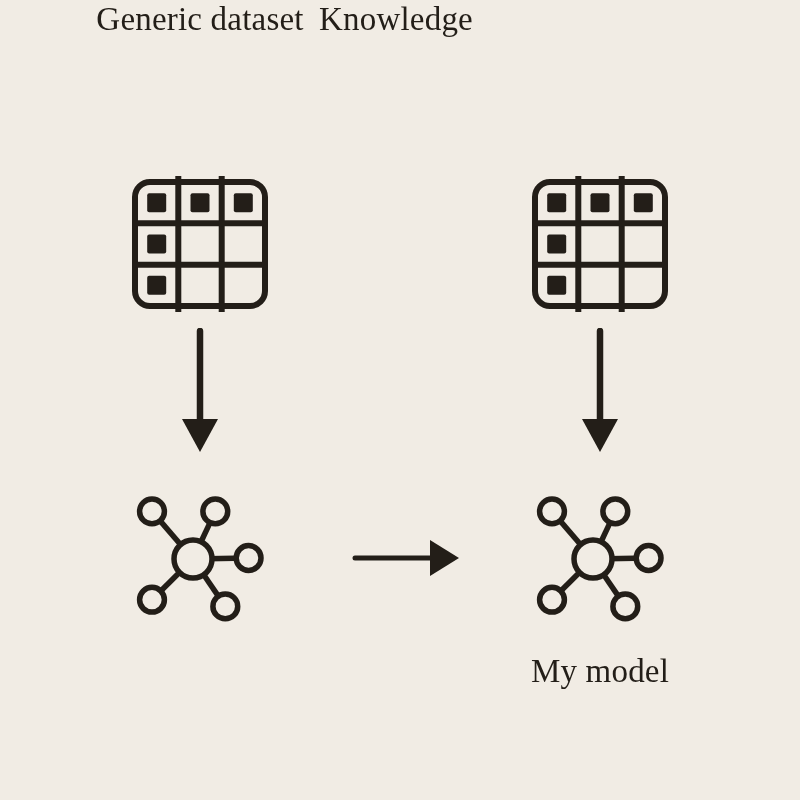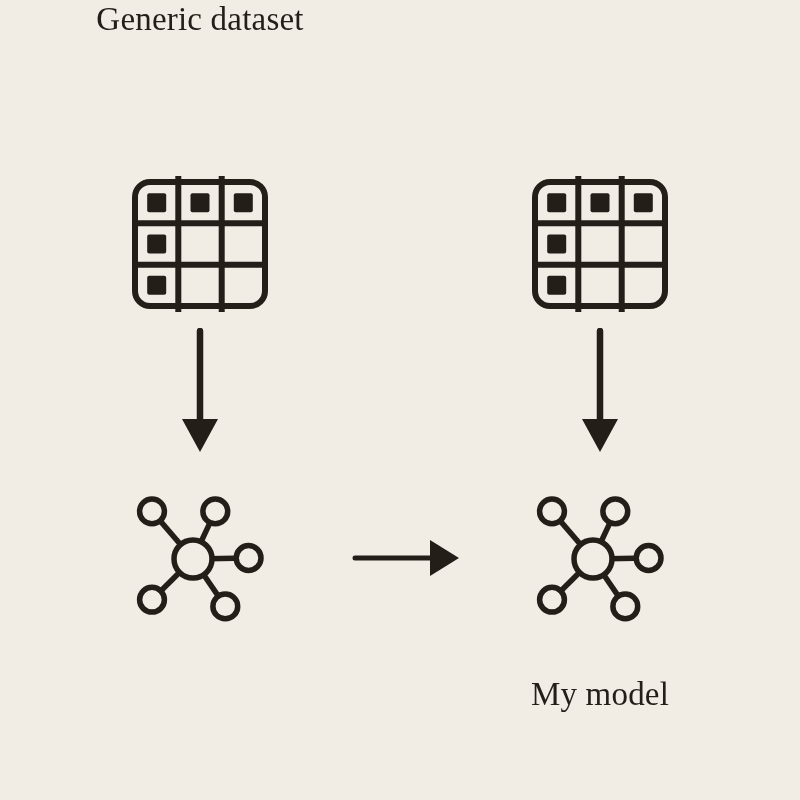--- a/index.html
+++ b/index.html
@@ -20,21 +20,21 @@
     font-size: 33px;
     line-height: 1.2;
     text-align: center;
     color: var(--ink, #231e18);
     letter-spacing: 0.2px;
   }
   .label.dataset-left  { left: 0;   top: 110; width: 400px; }
   .label.dataset-right { left: 400px; top: 110; width: 400px; }
   .label.knowledge     { left: 296px; top: 477; width: 200px; }
   .label.model-left    { left: 2px;  top: 650px; width: 400px; }
-  .label.model-right   { left: 400px; top: 675px; width: 400px; }
+  .label.model-right   { left: 400px; top: 652px; width: 400px; }
 
   .icon { position: absolute; display: block; }
   .grid-left      { left: 130px; top: 176px; }
   .grid-right     { left: 530px; top: 176px; }
   .down-arr-left  { left: 180px; top: 328px; }
   .down-arr-right { left: 580px; top: 328px; }
   .net-left       { left: 113px; top: 479px; }
   .net-right      { left: 513px; top: 479px; }
   .right-arr      { left: 352px; top: 538px; }
 
@@ -115,20 +115,21 @@
     <line class="stroke" stroke-width="5.5" x1="80" y1="80" x2="112.3" y2="127.4"></line>
     <line class="stroke" stroke-width="5.5" x1="80" y1="80" x2="39" y2="120.7"></line>
     <circle class="node" stroke-width="5.5" cx="80" cy="80" r="19"></circle>
     <circle class="node" stroke-width="5.5" cx="39" cy="32.4" r="12.4"></circle>
     <circle class="node" stroke-width="5.5" cx="102.3" cy="32.4" r="12.4"></circle>
     <circle class="node" stroke-width="5.5" cx="135.6" cy="79" r="12.4"></circle>
     <circle class="node" stroke-width="5.5" cx="112.3" cy="127.4" r="12.4"></circle>
     <circle class="node" stroke-width="5.5" cx="39" cy="120.7" r="12.4"></circle>
   </svg>
 
+  <div class="label knowledge">Knowledge</div>
 
   <svg class="icon right-arr" width="110" height="40" viewBox="0 0 110 40">
     <line class="stroke" stroke-width="5" stroke-linecap="round" x1="3" y1="20" x2="80" y2="20"></line>
     <polygon class="fill" points="78,2 78,38 107,20"></polygon>
   </svg>
 
   <div class="label model-right">My model</div>
 
 </div>
 

